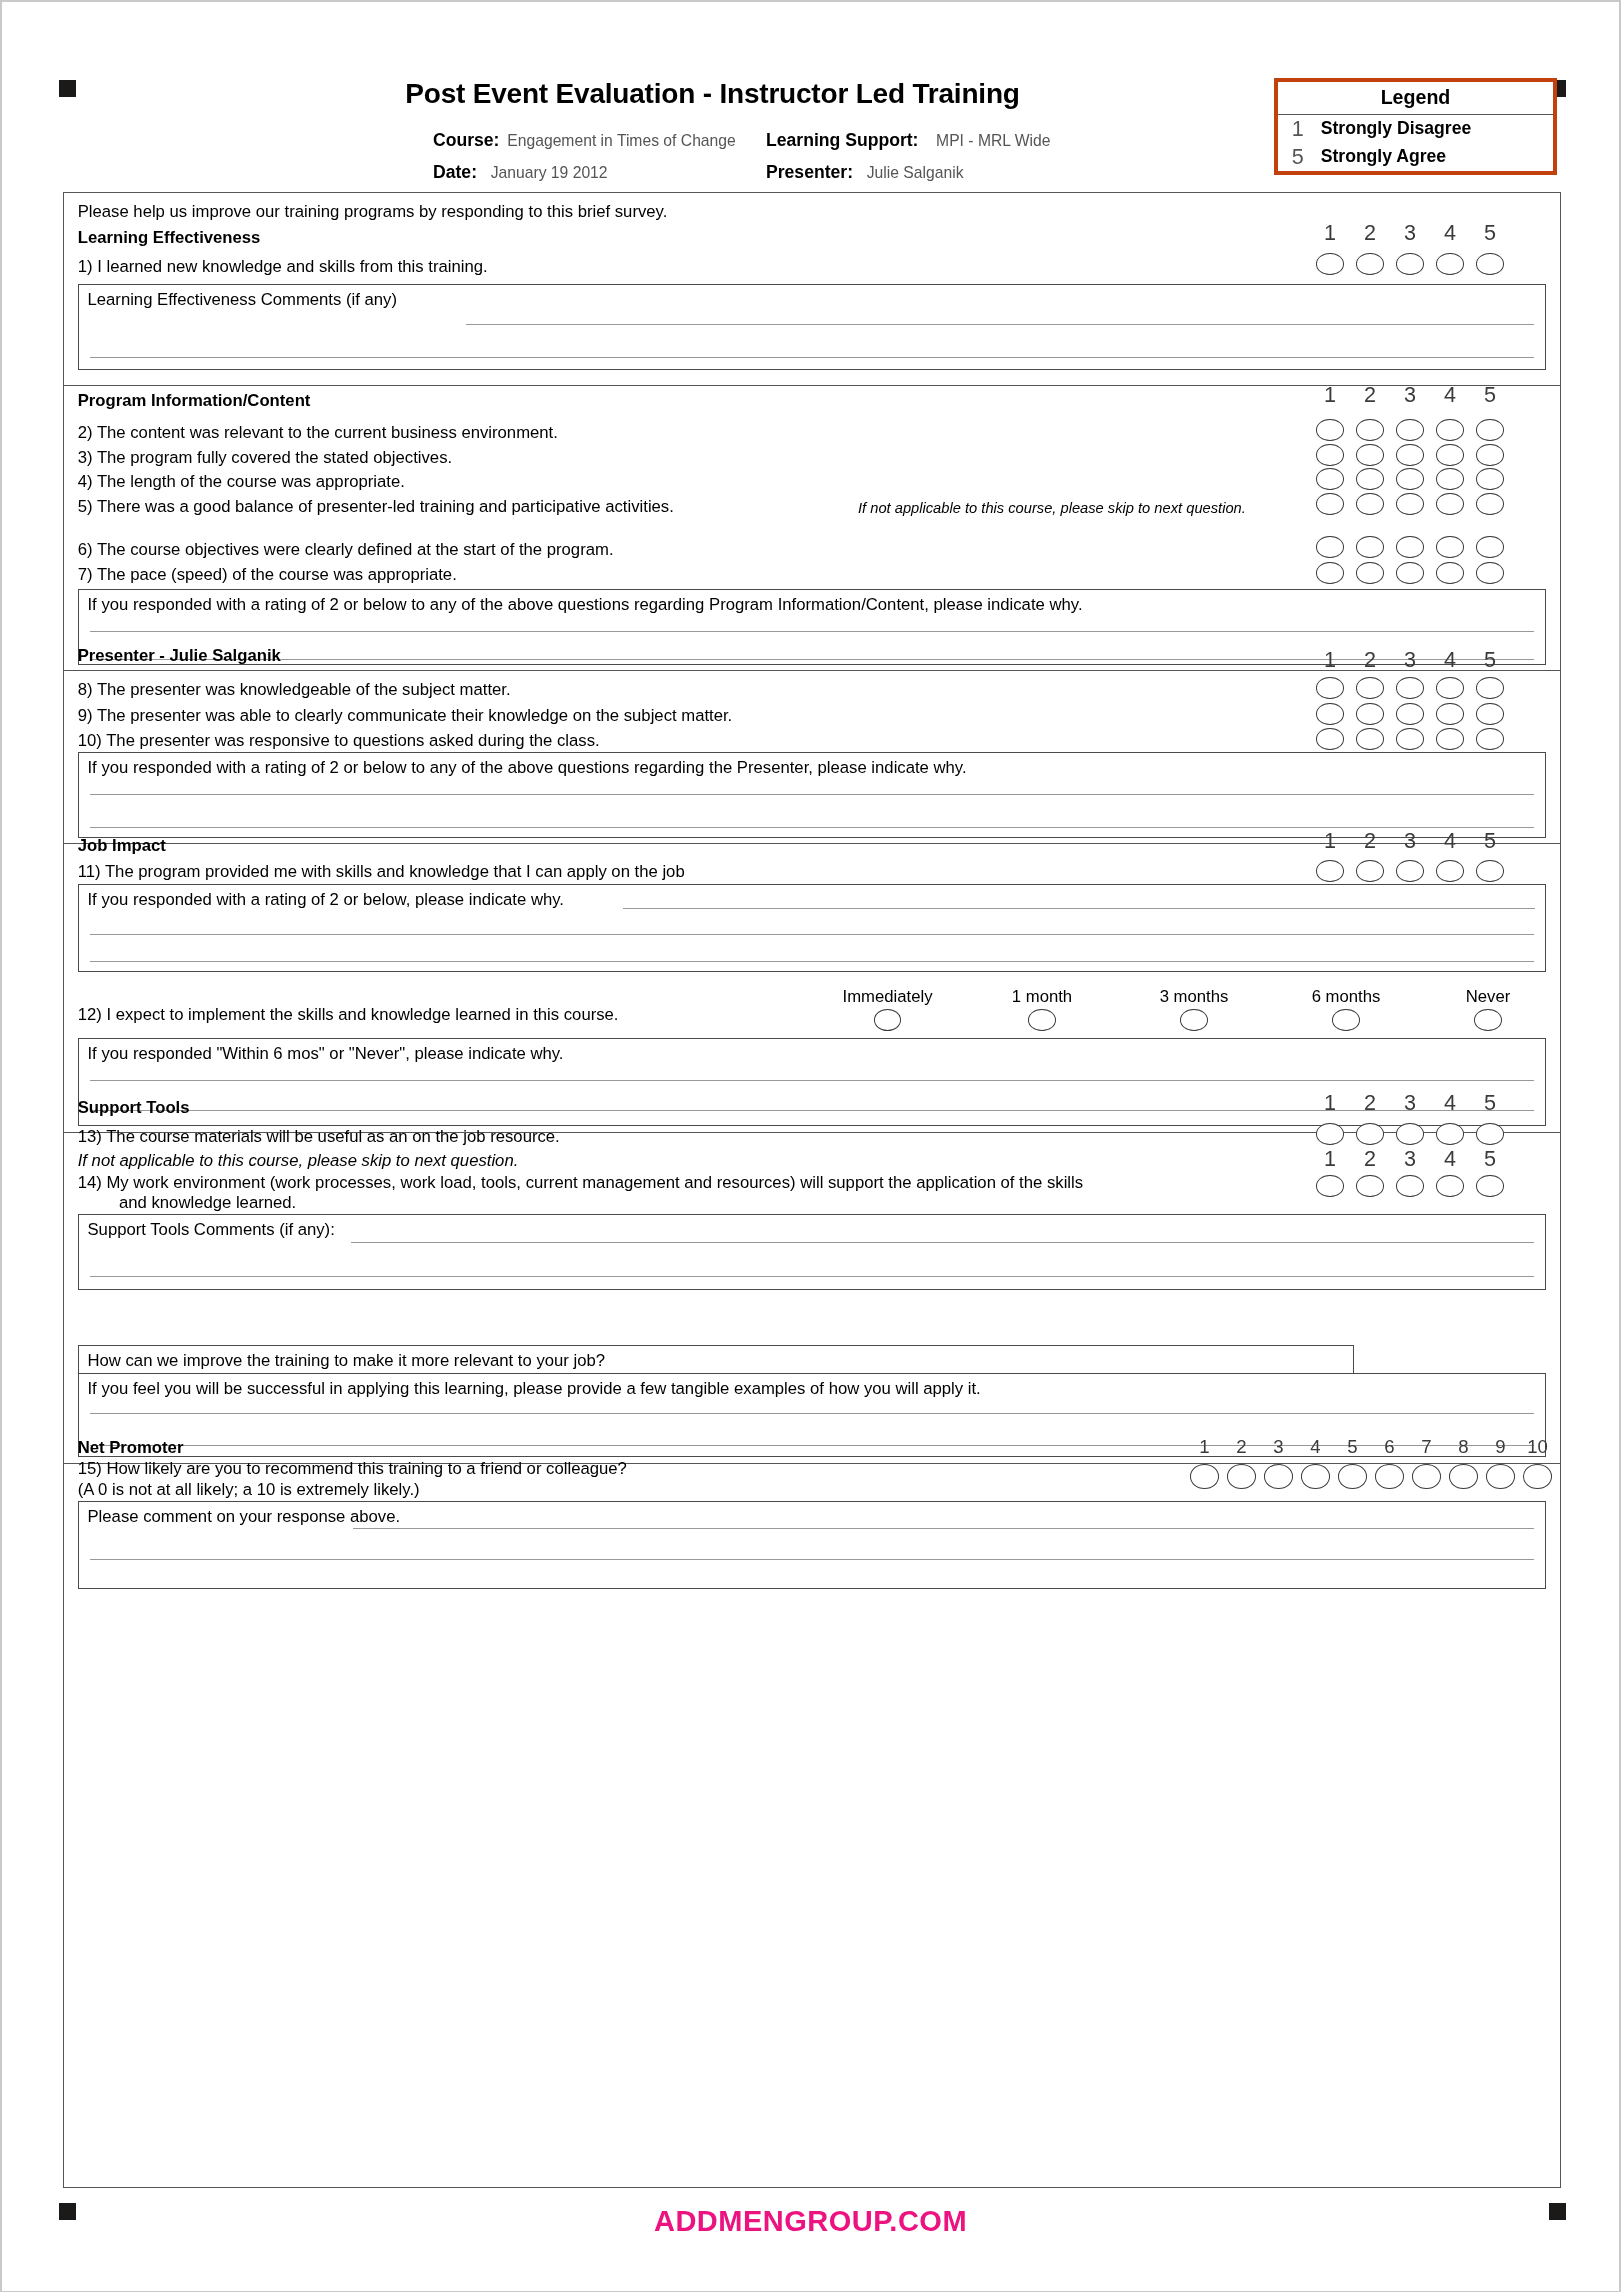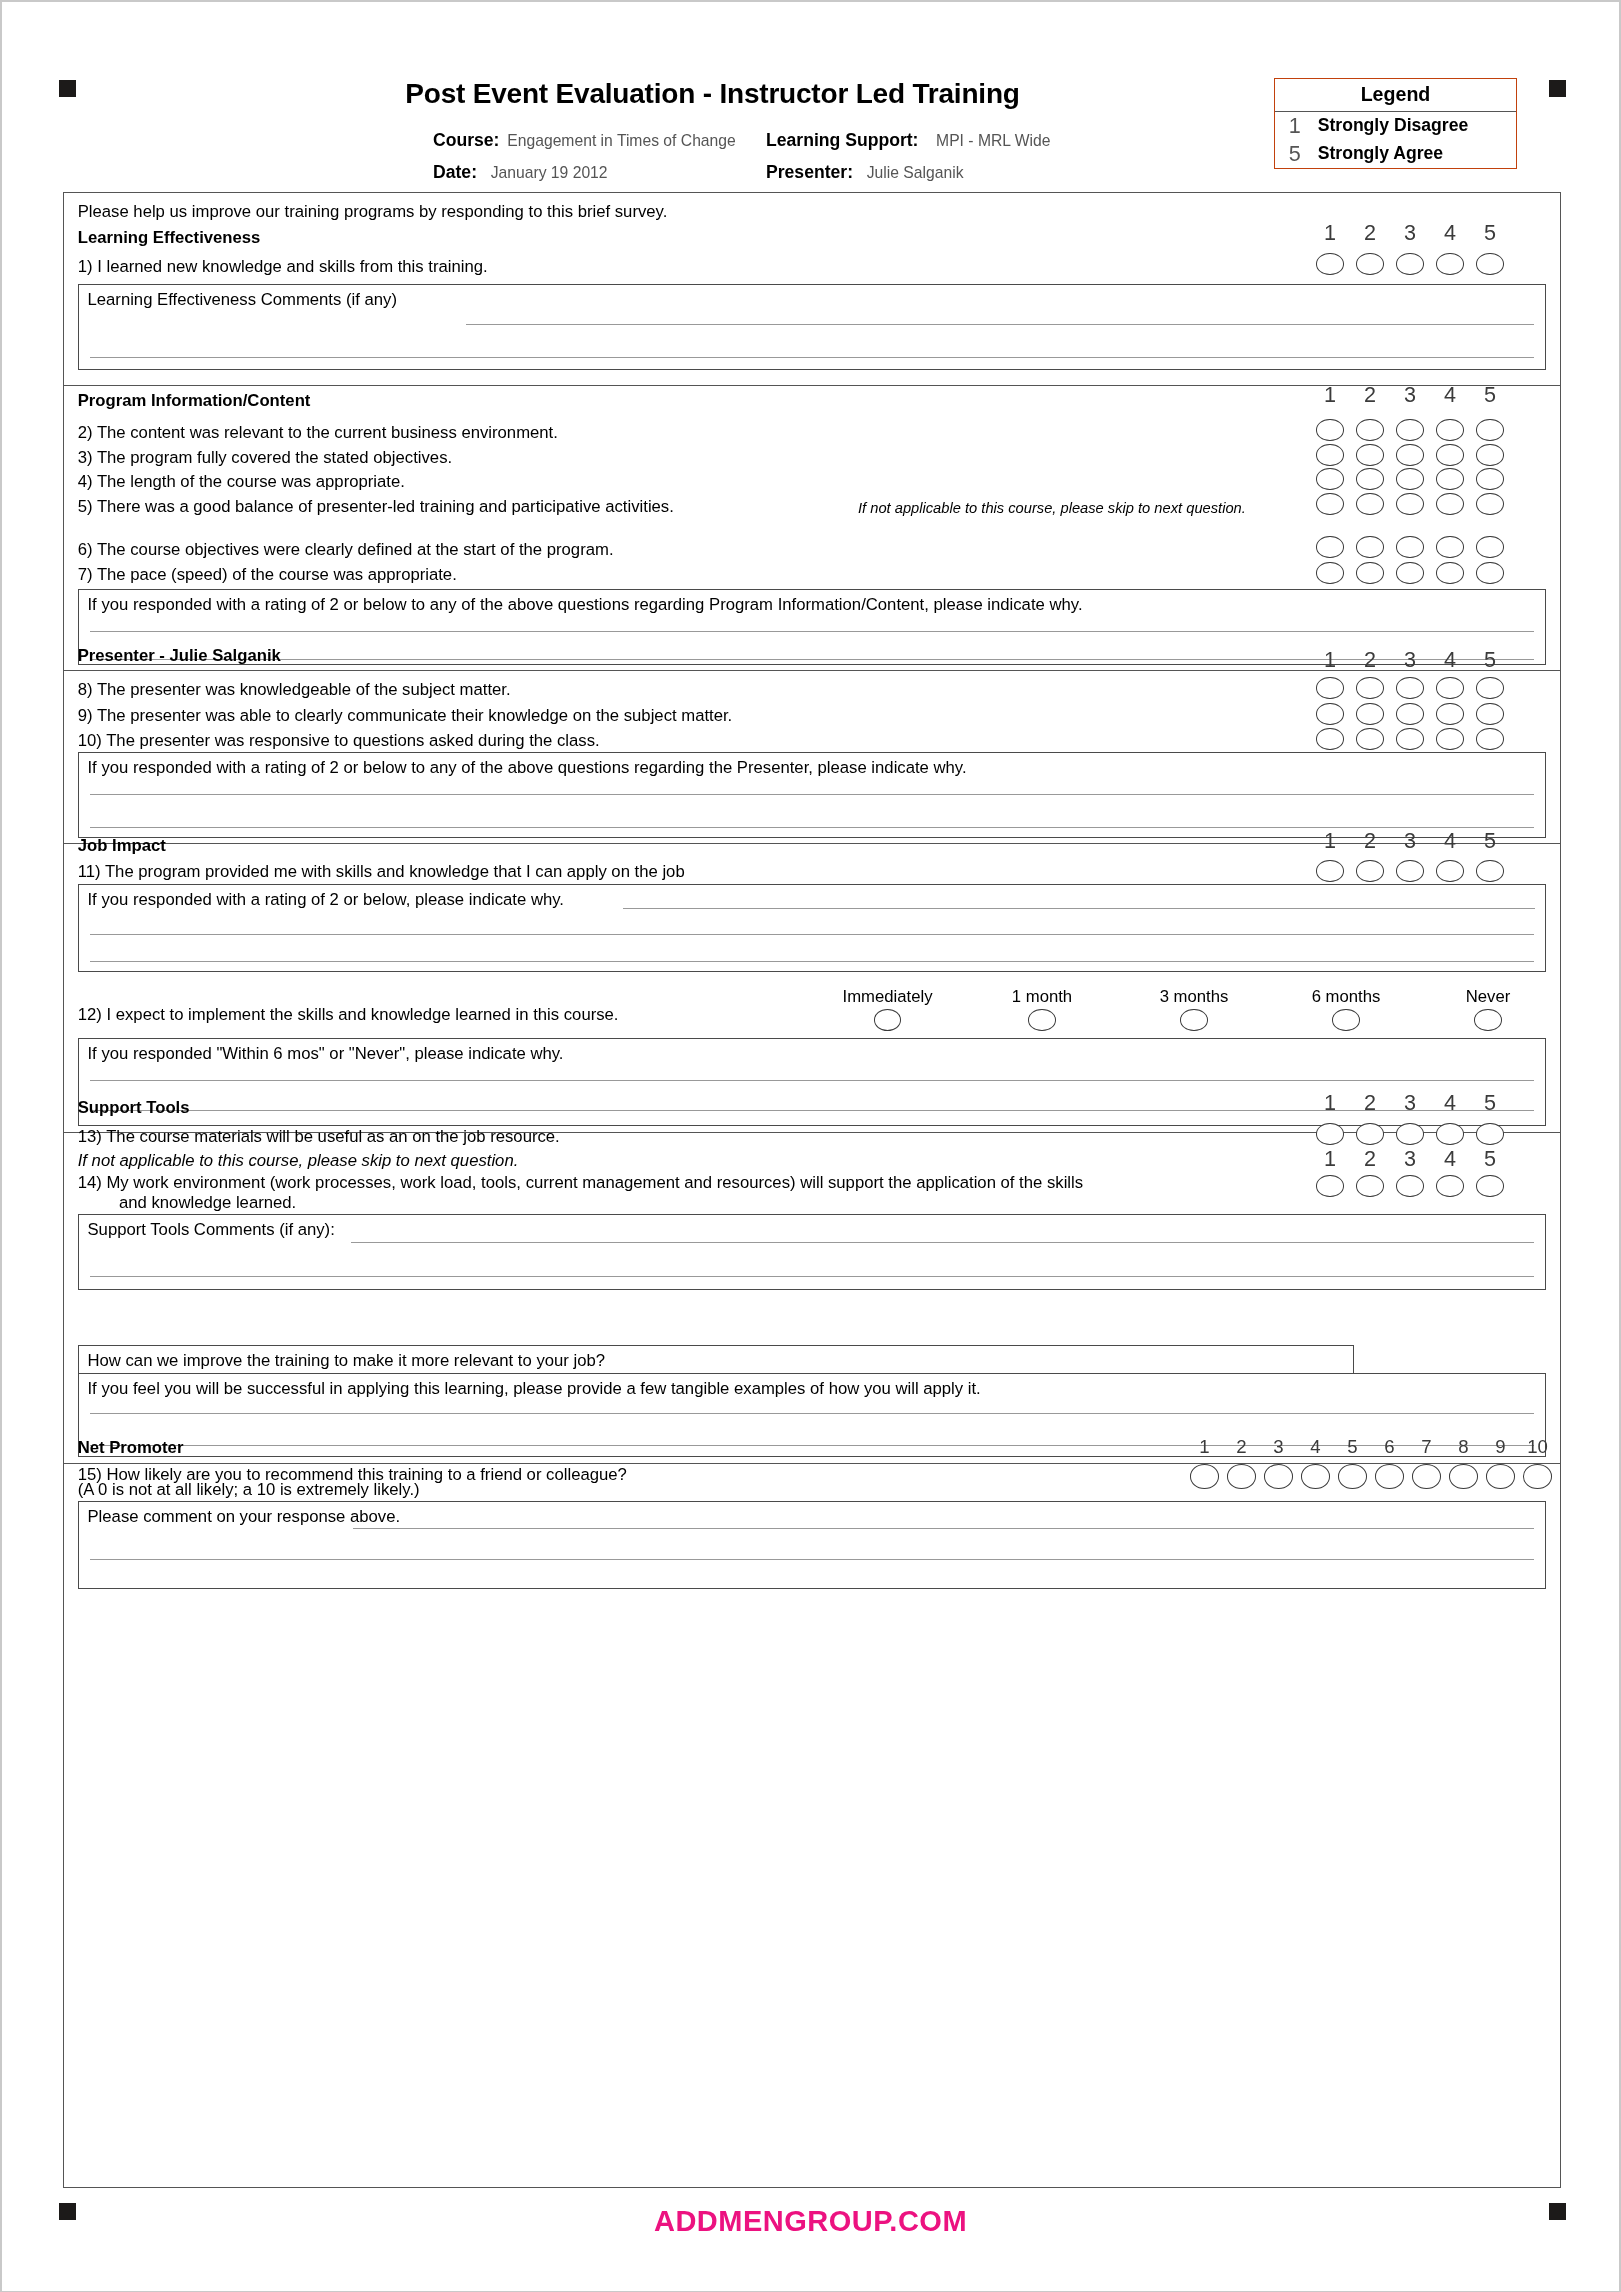--- a/index.html
+++ b/index.html
@@ -70,22 +70,22 @@
     color: #555;
     font-size: 15.7px;
     white-space: nowrap;
   }
 
   
   .legend {
     position: absolute;
     left: 1272px;
     top: 76px;
-    width: 243px;
-    border: 1px solid #c2410c;
+    width: 283px;
+    border: 4px solid #c2410c;
     box-sizing: border-box;
     background: #fff;
   }
   .legend-title {
     text-align: center;
     font-weight: bold;
     font-size: 19.6px;
     padding: 3.9px 0 4.9px;
     border-bottom: 1px solid #555;
   }
@@ -694,21 +694,21 @@
       <span>3</span>
       <span>4</span>
       <span>5</span>
       <span>6</span>
       <span>7</span>
       <span>8</span>
       <span>9</span>
       <span>10</span>
     </div>
 
-    <div class="t" style="left:13.7px; top:1266px;margin-top:6px;">
+    <div class="t" style="left:13.7px; top:1266px;">
       <span>15)</span>
       <span>How likely are you to recommend this training to a friend or colleague?</span>
     </div>
     <div class="t" style="left:13.7px; top:1287px;">(A 0 is not at all likely; a 10 is extremely likely.)</div>
 
     <div class="bubbles np" style="left:1122px; top:1271px;">
       <span class="bub">
             <span class="oval"></span>
           </span>
       <span class="bub">

